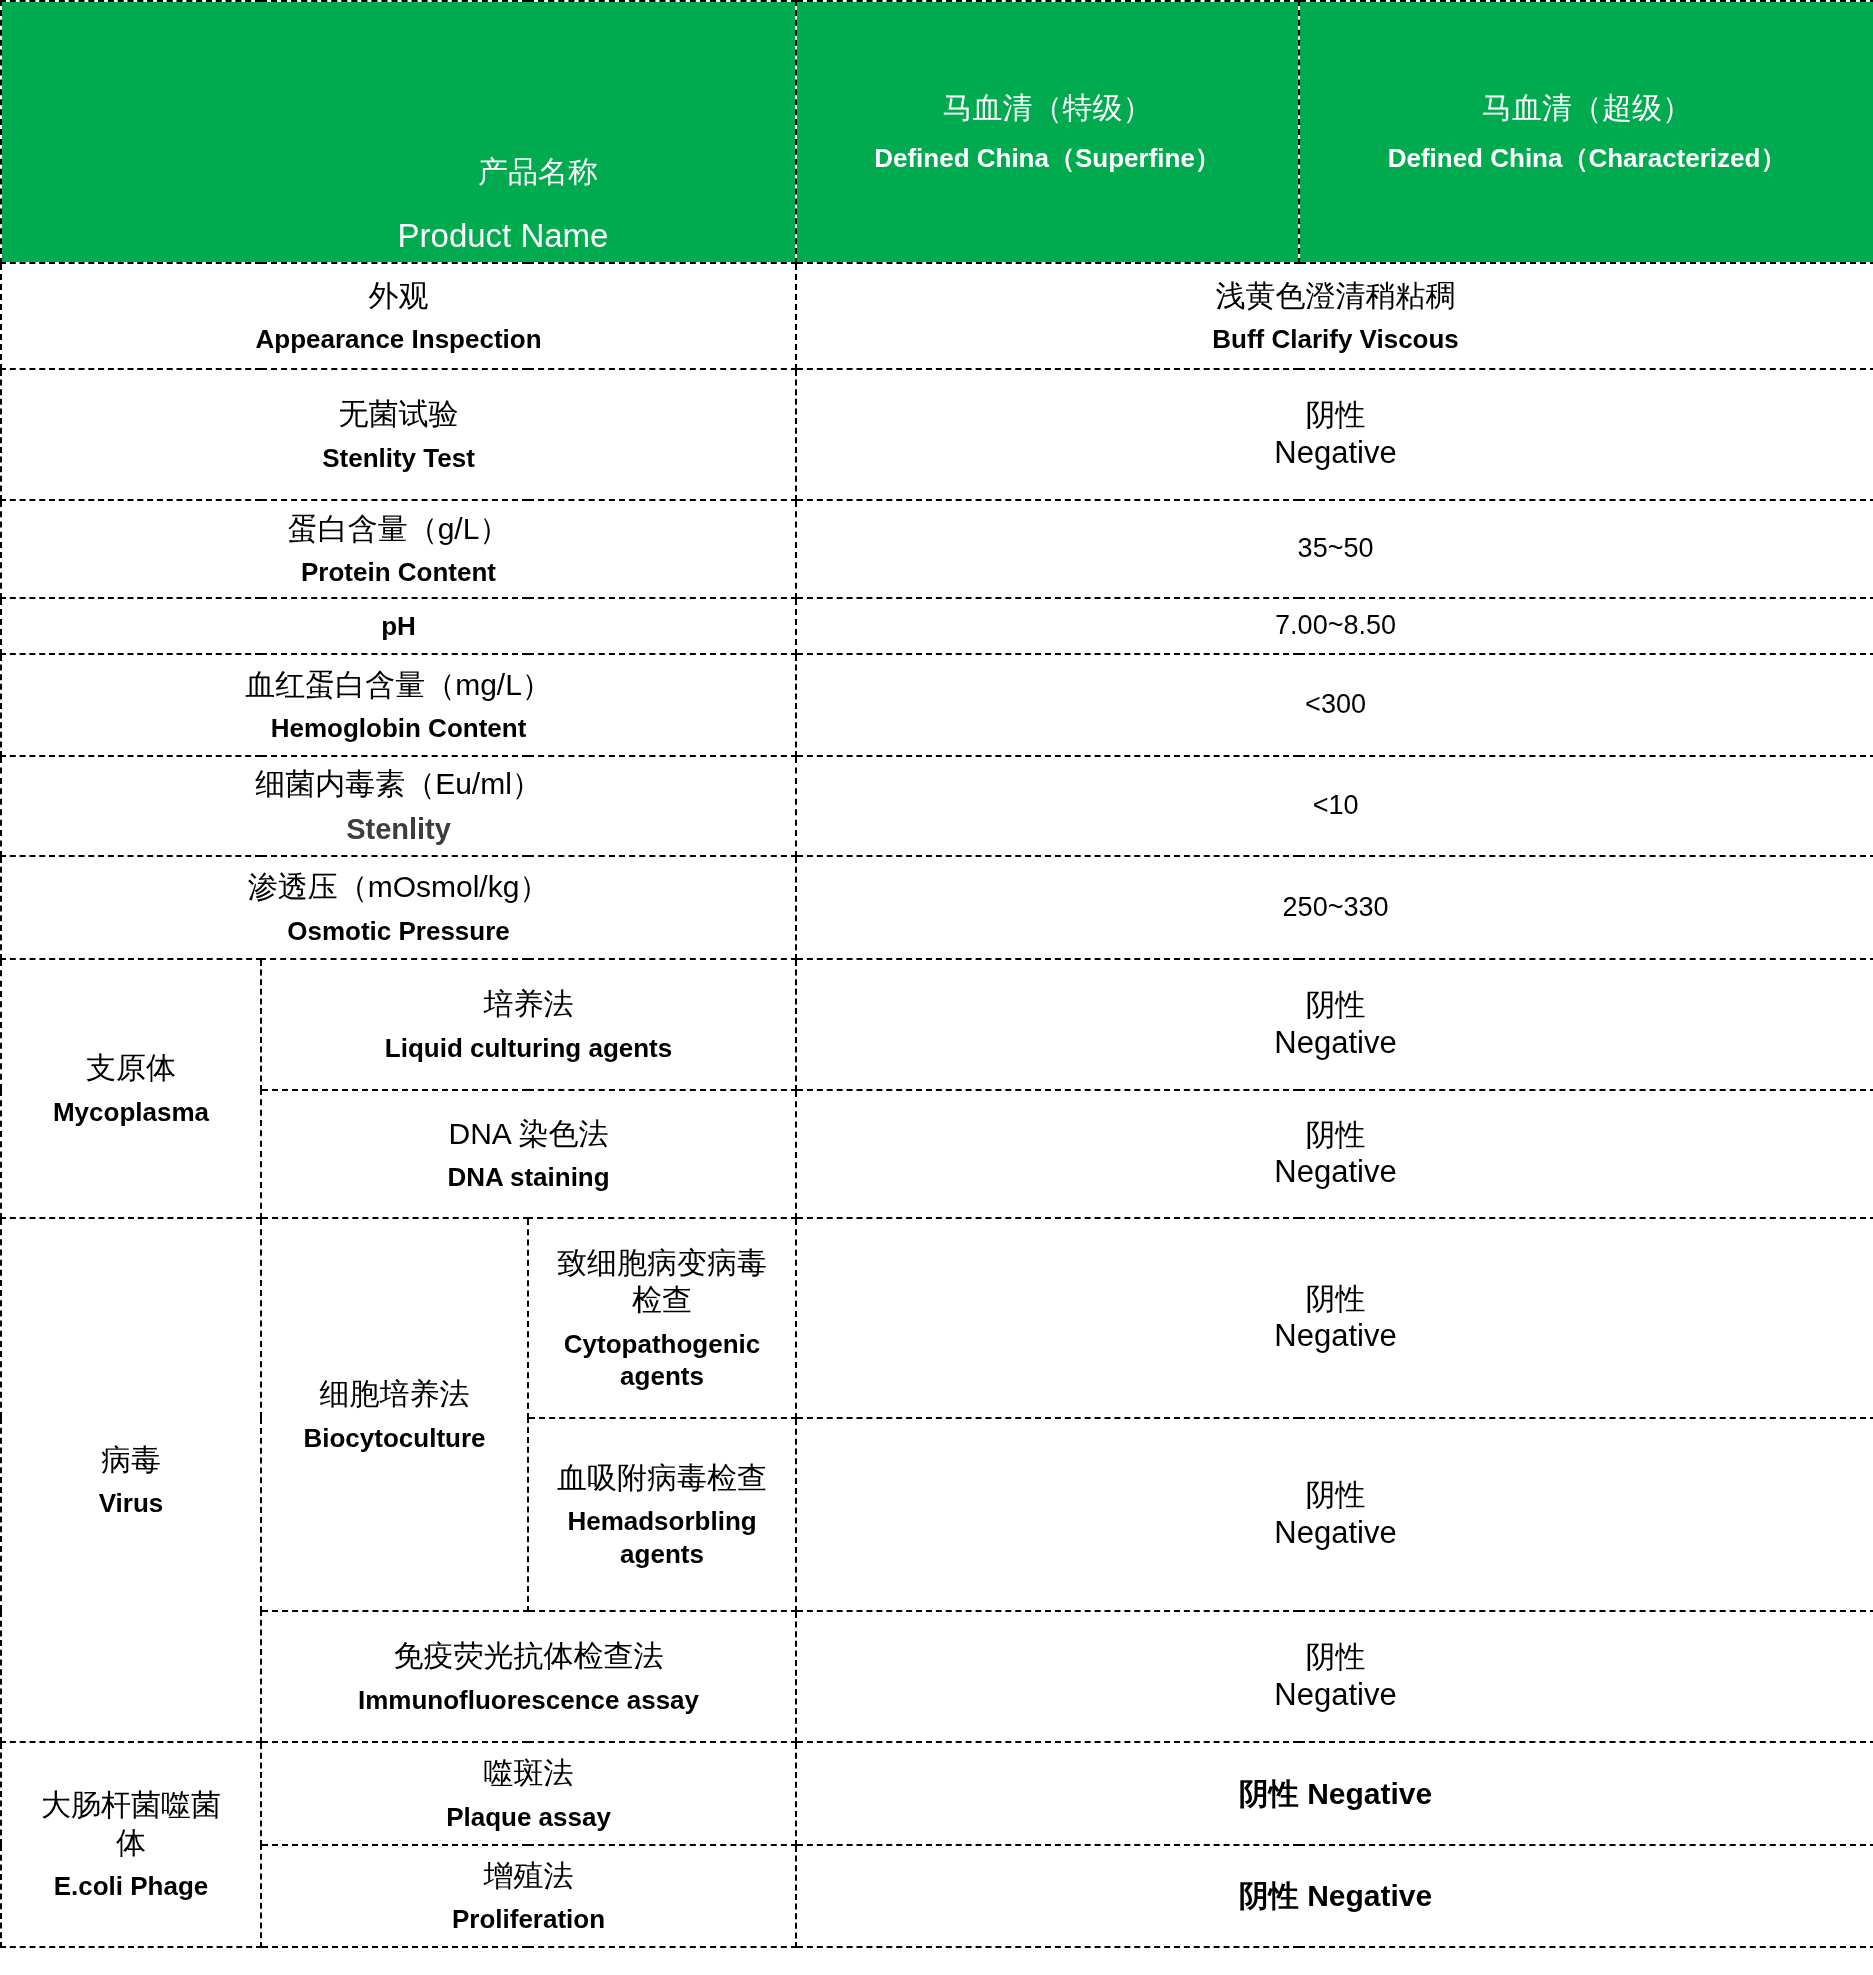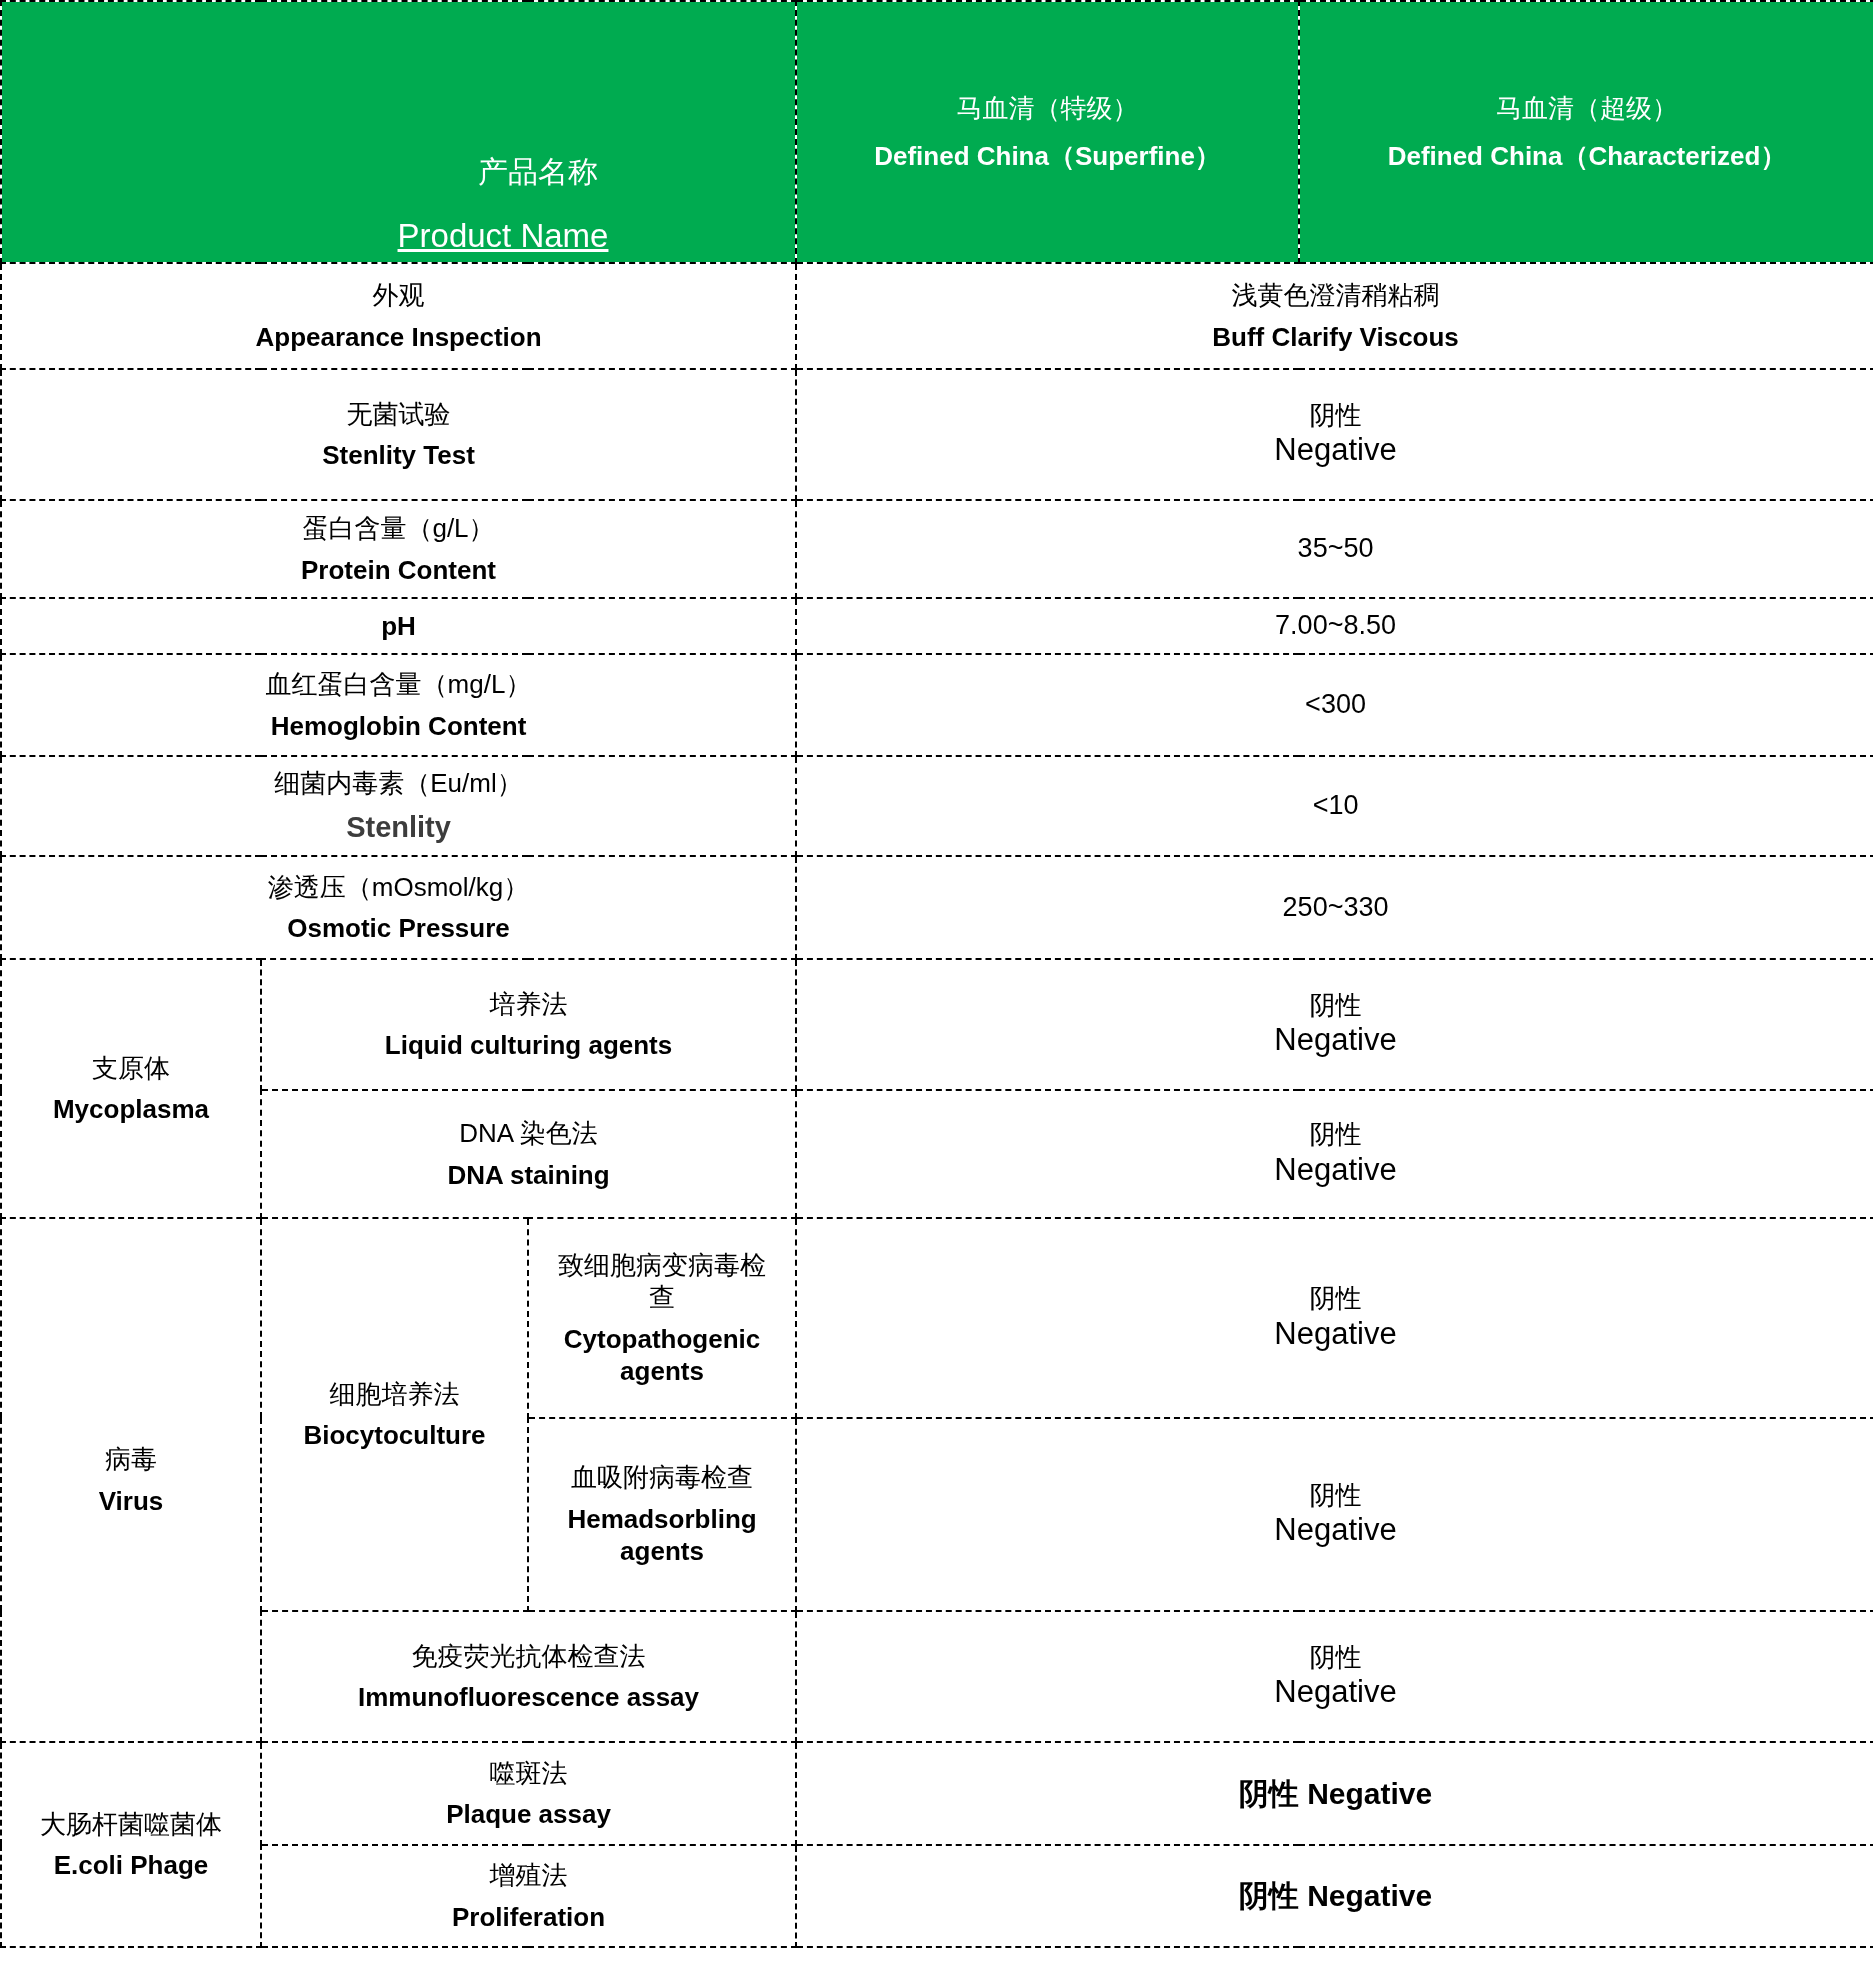--- a/index.html
+++ b/index.html
@@ -32,34 +32,34 @@
     display:flex;
     flex-direction:column;
     align-items:center;
     justify-content:center;
     height:100%;
     line-height:1.25;
   }
   .g14 > * + *{margin-top:9px;}
   .g24 > * + *{margin-top:15.6px;}
   .g70 > * + *{}
-  .zh{font-size:26px;font-weight:400;}
+  .zh{font-size:30px;font-weight:400;}
   .en{font-size:26px;font-weight:700;}
   .enl{font-size:31px;font-weight:400;}
   .num{font-size:27px;font-weight:400;}
   .mix{font-size:30px;font-weight:700;}
   .endo{color:var(--endo);font-size:29px;}
   .w350{max-width:228px;white-space:normal;}
   .w300{max-width:195px;white-space:normal;}
   
   .diag{position:relative;height:100%;}
   .diag svg{position:absolute;left:0;top:0;width:100%;height:100%;}
   .pos{position:absolute;transform:translate(-50%,-50%);white-space:nowrap;}
   .p-prodzh{left:536px;top:40px;font-size:30px;}
-  .p-proden{left:501px;top:104px;font-size:33px;font-weight:400;text-decoration:underline;}
+  .p-proden{left:501px;top:104px;font-size:33px;font-weight:400;}
 </style>
 </head>
 <body>
 
 <table>
   <colgroup>
     <col style="width:260px">
       <col style="width:267px">
       <col style="width:268px">
     <col style="width:503px">

